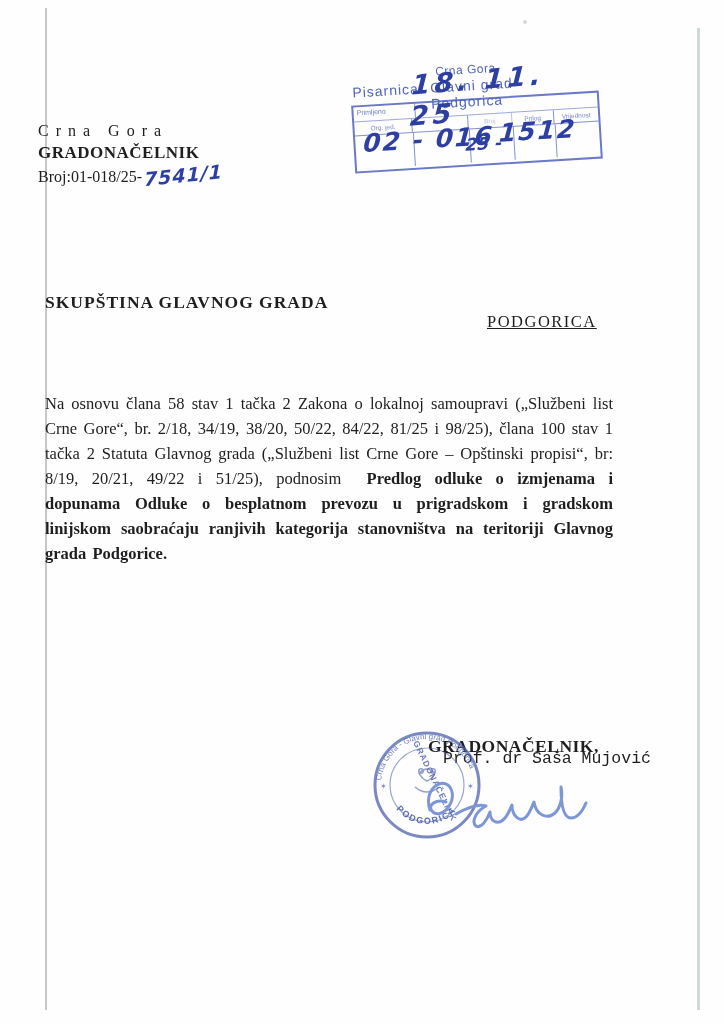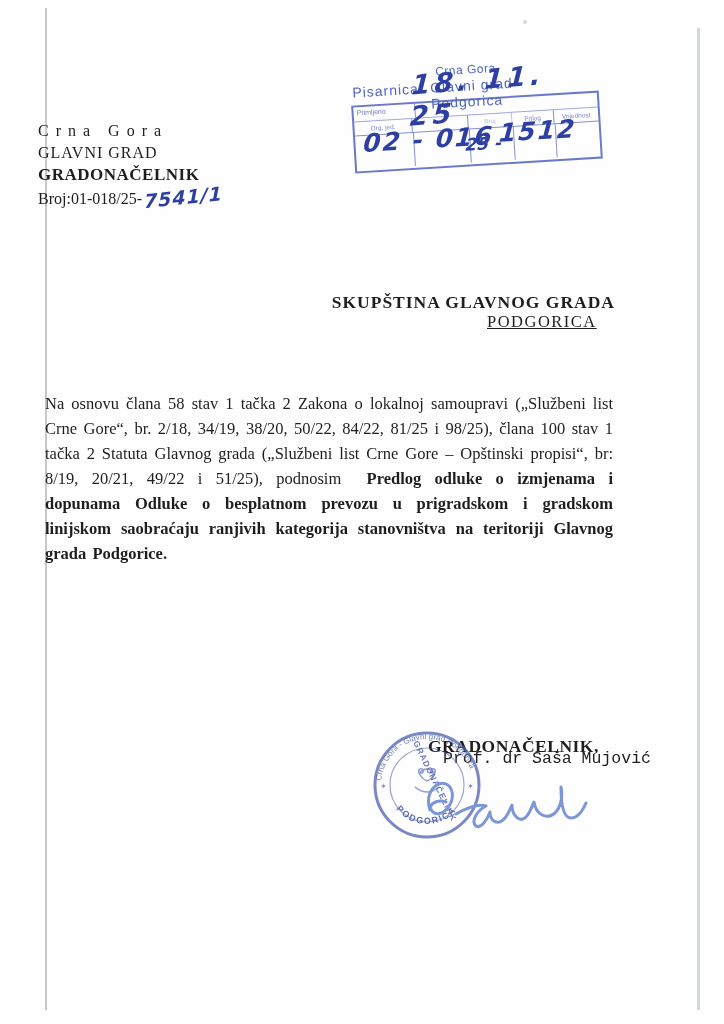--- a/index.html
+++ b/index.html
@@ -26,21 +26,21 @@
   .s-cell-primljeno{position:absolute;left:0;top:0;width:62px;height:14px;border-right:1px solid rgba(80,98,190,.7);font-size:7px;padding:2px 0 0 3px;color:#6d7cc5;box-sizing:border-box;}
   .s-rowB{position:absolute;left:0;top:15px;width:100%;height:13px;border-bottom:1px solid rgba(80,98,190,.7);}
   .s-rowB .hc{position:absolute;top:0;height:13px;border-right:1px solid rgba(80,98,190,.7);font-size:6.5px;padding-top:3px;text-align:center;color:#7b88c8;box-sizing:border-box;}
   .s-rowC{position:absolute;left:0;top:29px;width:100%;height:33px;}
   .s-rowC .vc{position:absolute;top:0;height:33px;border-right:1px solid rgba(80,98,190,.7);}
   .s-hw-date{position:absolute;left:60px;top:2px;font-size:27px;font-weight:bold;transform:rotate(-1deg) skewX(-8deg);letter-spacing:4px;color:#2e3fa3;}
   .s-hw-left{position:absolute;left:10px;top:60px;font-size:25px;font-weight:bold;transform:skewX(-8deg);letter-spacing:2px;color:#2e3fa3;}
   .s-hw-mid{position:absolute;left:112px;top:72px;font-size:17px;font-weight:bold;transform:skewX(-8deg);color:#2e3fa3;}
   .s-hw-right{position:absolute;left:146px;top:58px;font-size:25px;font-weight:bold;transform:skewX(-8deg);letter-spacing:2px;color:#2e3fa3;}
   
-  .title{position:absolute;left:45px;top:292px;width:570px;text-align:right;font-size:17.5px;font-weight:bold;letter-spacing:1px;z-index:2;}
+  .title{position:absolute;left:45px;top:292px;width:570px;text-align:left;font-size:17.5px;font-weight:bold;letter-spacing:1px;z-index:2;}
   .subtitle{position:absolute;left:487px;top:312px;font-size:16.5px;letter-spacing:1.5px;text-decoration:underline;z-index:2;}
   
   .para{position:absolute;left:45px;width:568px;font-size:16.5px;line-height:25px;text-align:justify;word-spacing:2px;z-index:2;}
   .para1{top:374px;}
   .para2{top:571px;}
   .b{font-weight:bold;padding-left:12px;}
   
   .sig-role{position:absolute;left:428px;top:736px;font-size:17.5px;font-weight:bold;letter-spacing:.5px;z-index:2;text-align:right;}
   .sig-name{position:absolute;left:443px;top:749px;font-size:16.5px;z-index:2;font-family:Liberation Mono, monospace;}
   .seal{position:absolute;left:371px;top:729px;z-index:3;opacity:.92;}
@@ -50,21 +50,20 @@
 <body>
 
 <div class="page">
 
   <div class="edge-line-left"></div>
   <div class="edge-line-right"></div>
   <div class="speck"></div>
 
   <div class="letterhead">
     <div class="lh-country">Crna Gora</div>
-    <div class="lh-city">GLAVNI GRAD</div>
     <div class="lh-office">GRADONAČELNIK</div>
     <div class="lh-number"><span>Broj:01-018/25-</span><span class="hw">7541/1</span></div>
   </div>
 
   <div class="stamp">
     <div class="s-country">Crna Gora</div>
     <div class="s-office">Pisarnica</div>
     <div class="s-cityline">Glavni grad - Podgorica</div>
     <div class="s-table">
       <div class="s-rowA">

